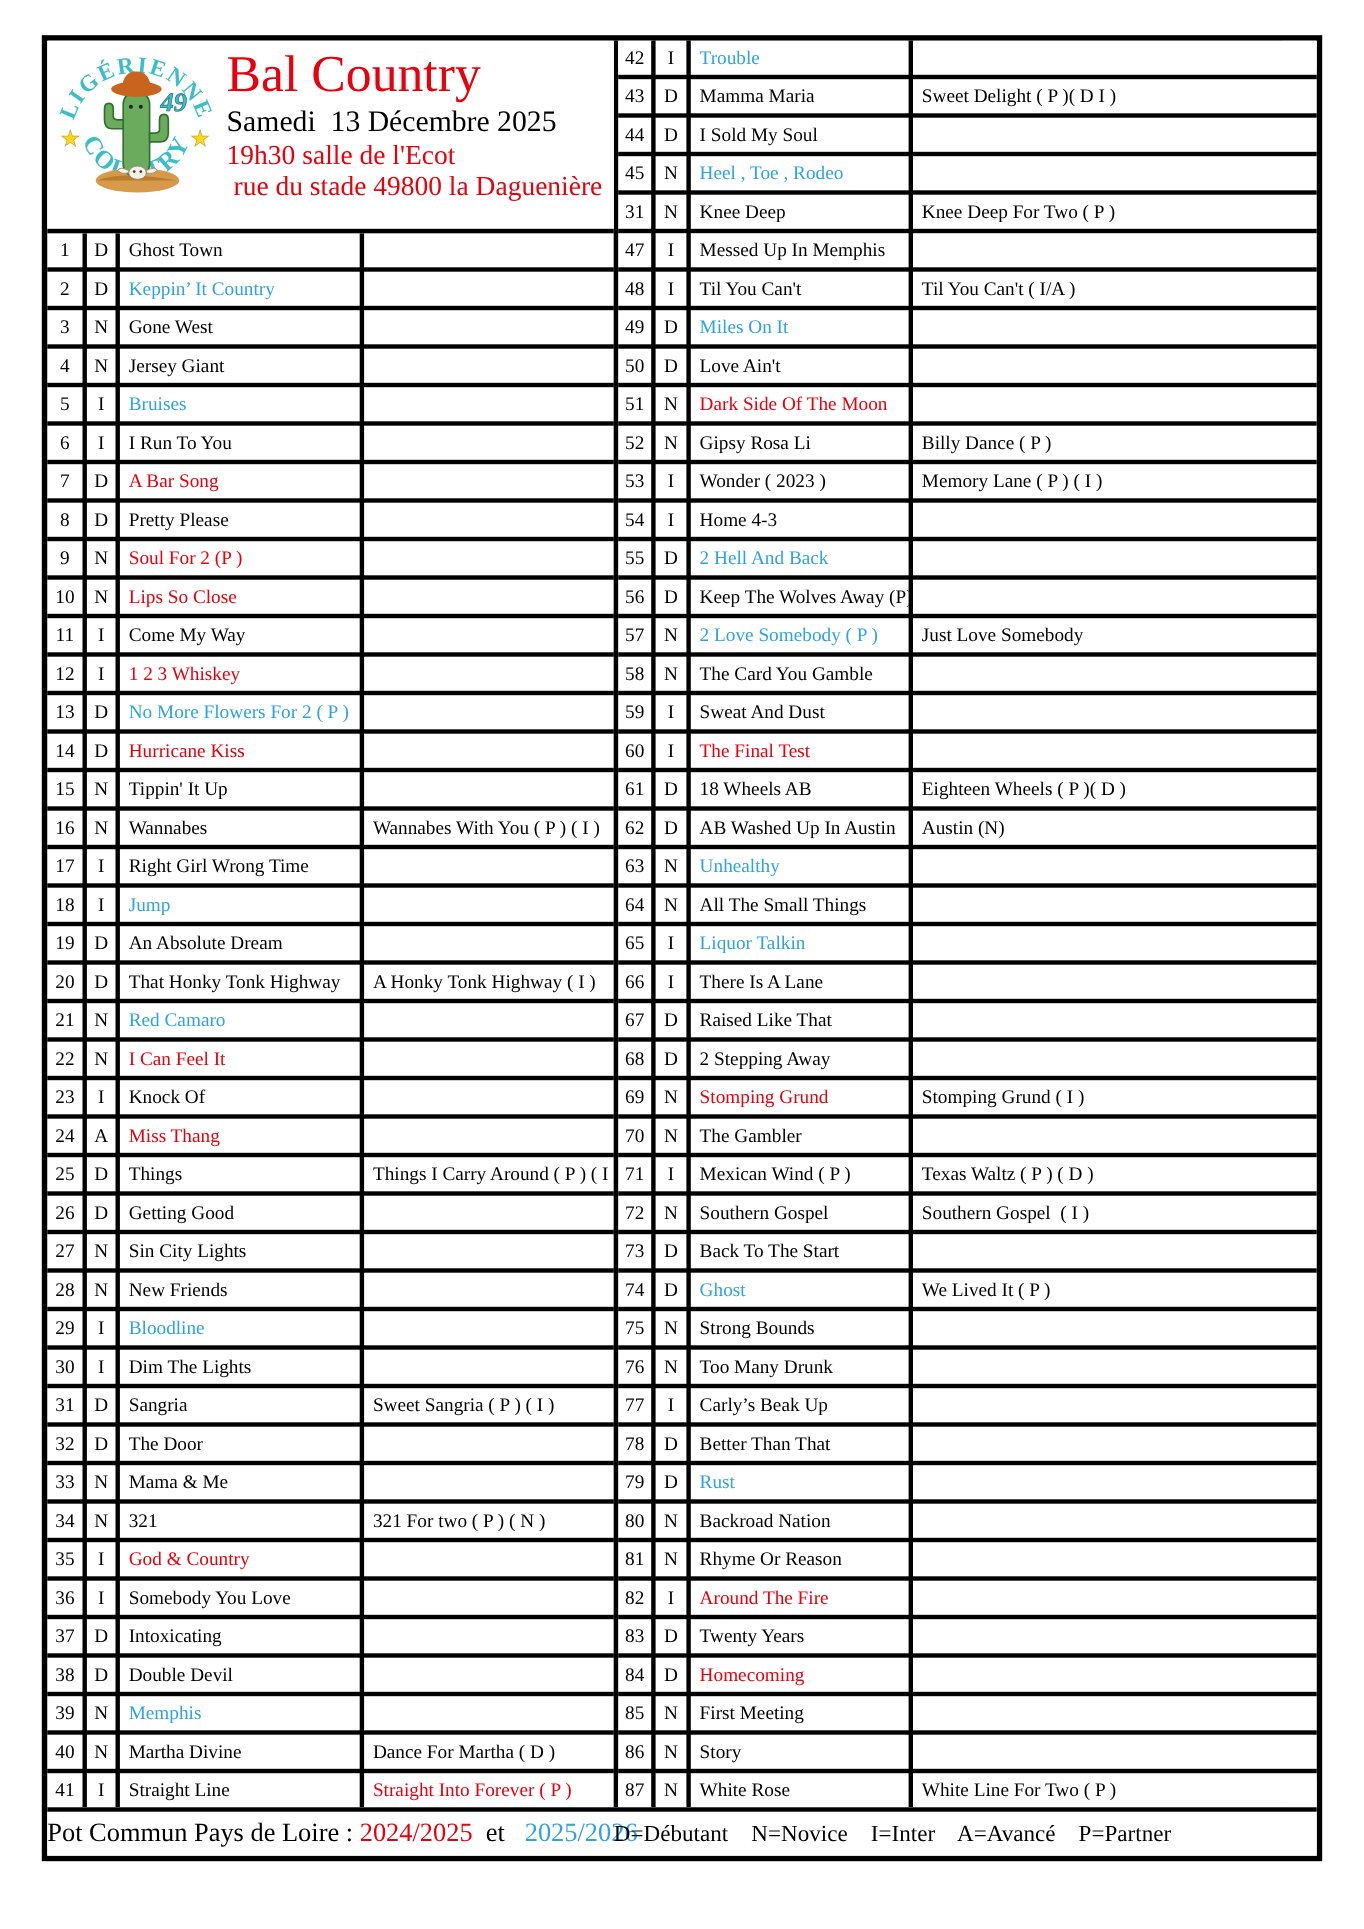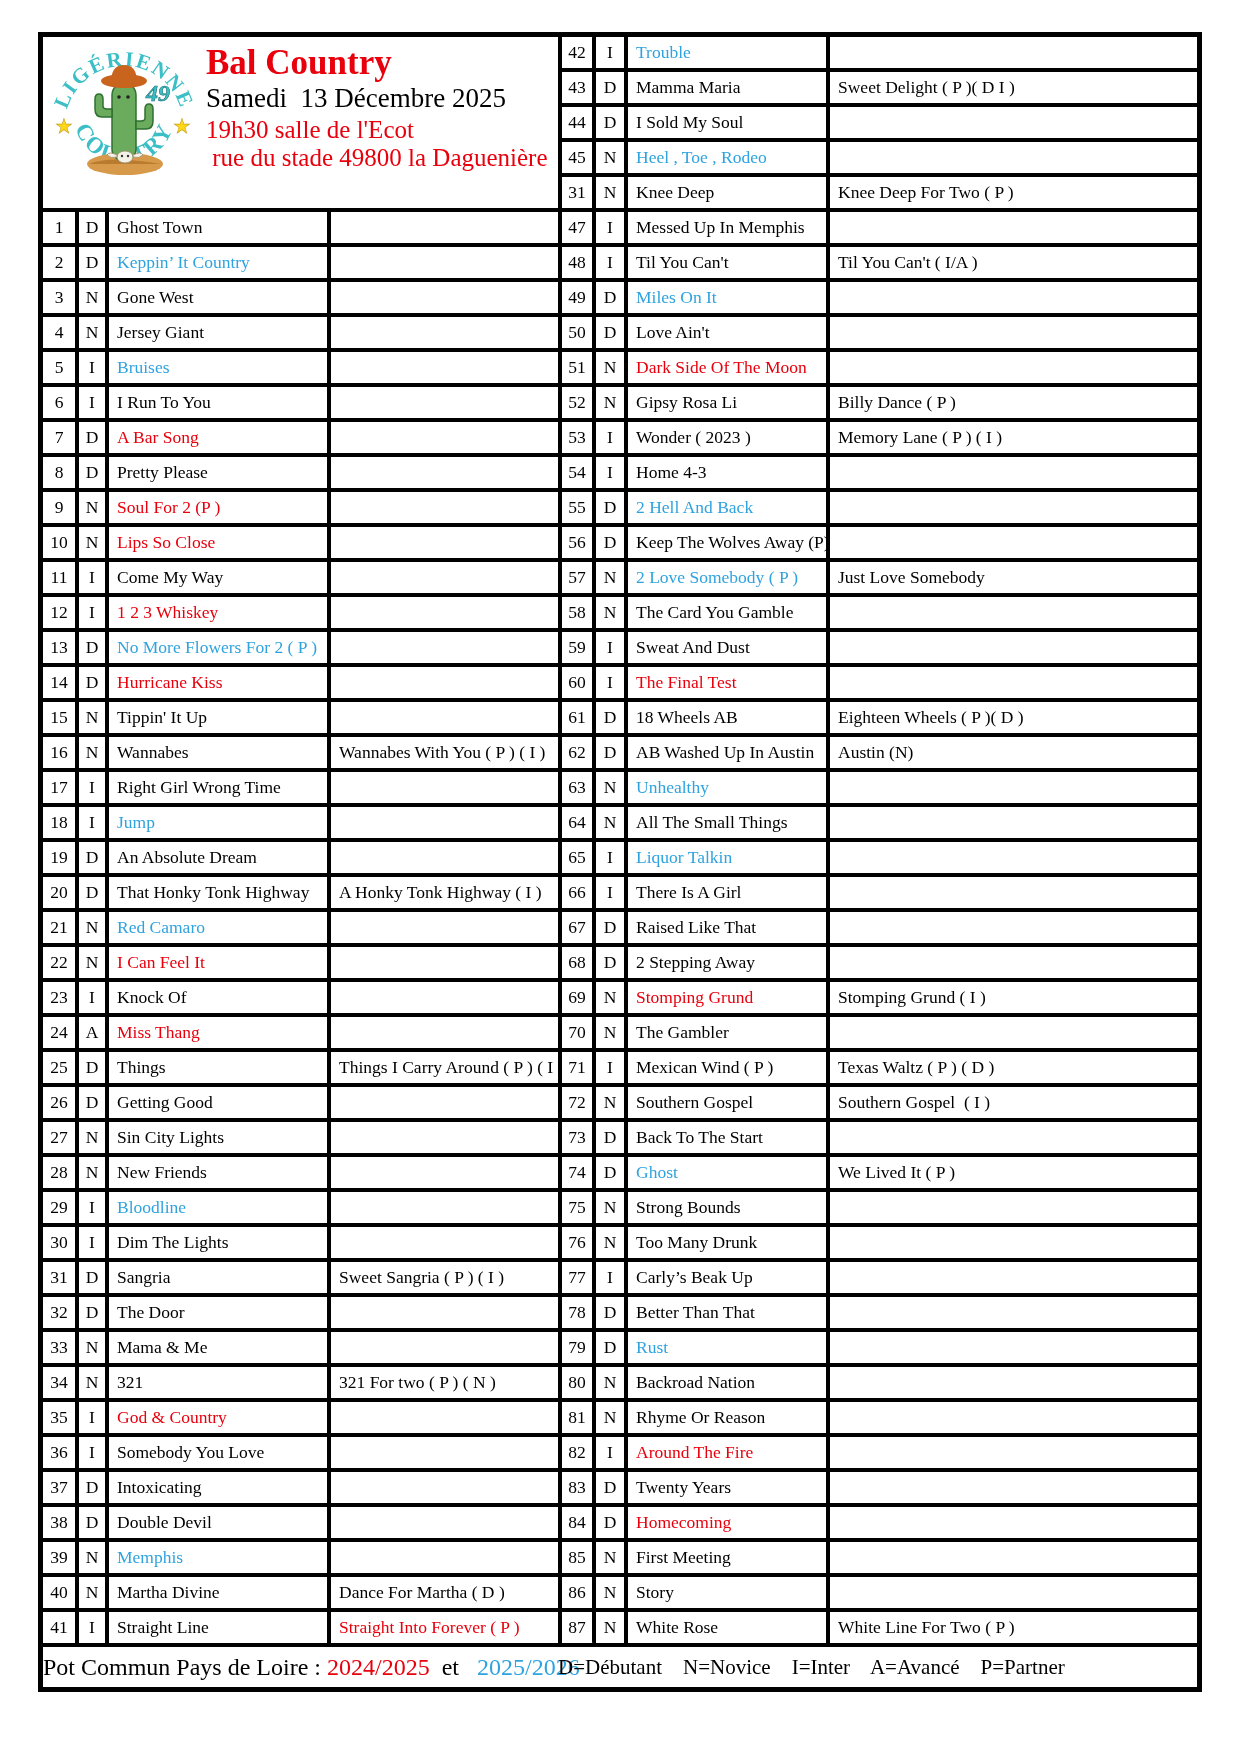--- a/index.html
+++ b/index.html
@@ -15,21 +15,21 @@
          border:5px solid #000;box-sizing:border-box;display:flex;flex-direction:column;}
   .band{display:flex;height:1606px;}
   .left-col{width:515px;display:flex;flex-direction:column;}
   .right-col{width:639px;box-sizing:border-box;border-left:4px solid #000;}
   .header-block{height:175px;box-sizing:border-box;border-bottom:4px solid #000;position:relative;background:#fff;}
   .logo{position:absolute;left:6px;top:6px;width:150px;height:150px;}
   .logo-arc{fill:var(--teal);font-weight:bold;font-family:"Liberation Serif",serif;letter-spacing:2px;}
   .logo-num{fill:var(--teal);font-weight:bold;font-style:italic;font-size:24px;
             font-family:"Liberation Serif",serif;stroke:#1b6f75;stroke-width:.6;}
   .header-text{position:absolute;left:163px;top:8px;width:350px;}
-  .title-main{color:var(--red);font-size:35px;font-weight:bold;line-height:1.0;}
+  .title-main{color:var(--red);font-size:47px;font-weight:normal;line-height:1.0;}
   .date-line{font-size:27px;margin-top:4px;white-space:pre;line-height:1.1;}
   .line3{color:var(--red);font-size:25px;line-height:1.15;margin-top:2px;}
   .line4{color:var(--red);font-size:25px;line-height:1.15;white-space:pre;}
   .table{background:#000;display:grid;row-gap:4px;column-gap:4px;}
   .left-table{grid-template-columns:32px 26px 218px 1fr;grid-auto-rows:31px;height:1431px;}
   .right-table{grid-template-columns:30px 28px 198px 1fr;grid-auto-rows:31px;height:1606px;border-radius:32px;}
   .cell{background:#fff;display:flex;align-items:center;font-size:17.5px;overflow:hidden;white-space:pre;}
   .cell.center{justify-content:center;}
   .cell.title{padding-left:8px;}
   .c-black{color:#000;} .c-red{color:var(--red);} .c-blue{color:var(--blue);}
@@ -408,21 +408,21 @@
   <div class="cell title c-black">All The Small Things</div>
   <div class="cell title c-black"></div>
 
   <div class="cell center">65</div>
   <div class="cell center">I</div>
   <div class="cell title c-blue">Liquor Talkin</div>
   <div class="cell title c-black"></div>
 
   <div class="cell center">66</div>
   <div class="cell center">I</div>
-  <div class="cell title c-black">There Is A Girl</div>
+  <div class="cell title c-black">There Is A Lane</div>
   <div class="cell title c-black"></div>
 
   <div class="cell center">67</div>
   <div class="cell center">D</div>
   <div class="cell title c-black">Raised Like That</div>
   <div class="cell title c-black"></div>
 
   <div class="cell center">68</div>
   <div class="cell center">D</div>
   <div class="cell title c-black">2 Stepping Away</div>

